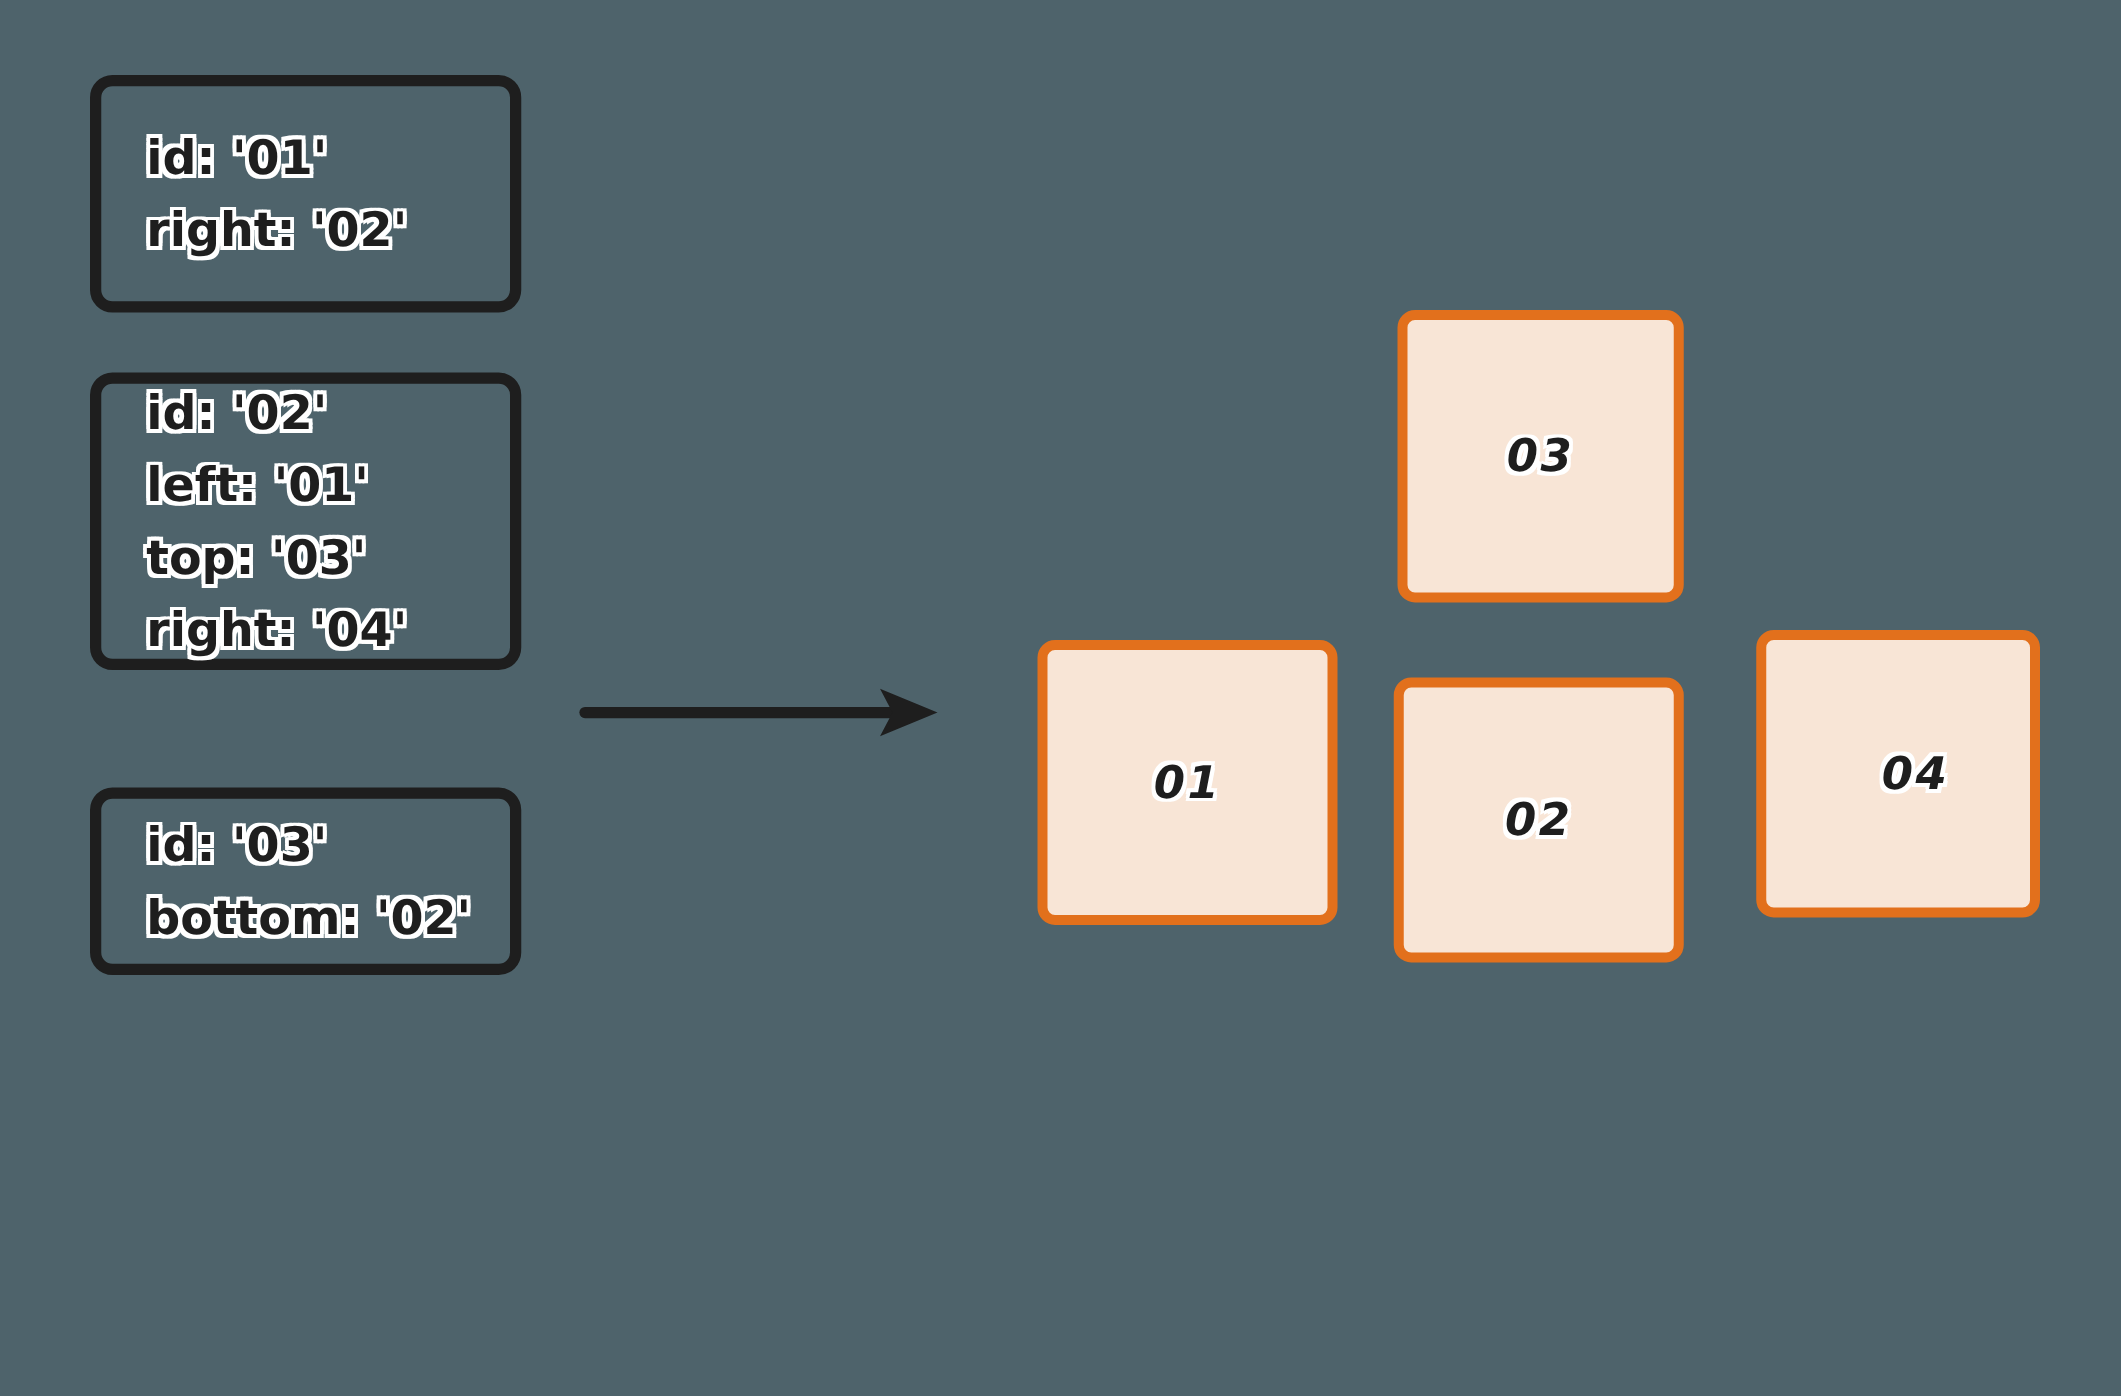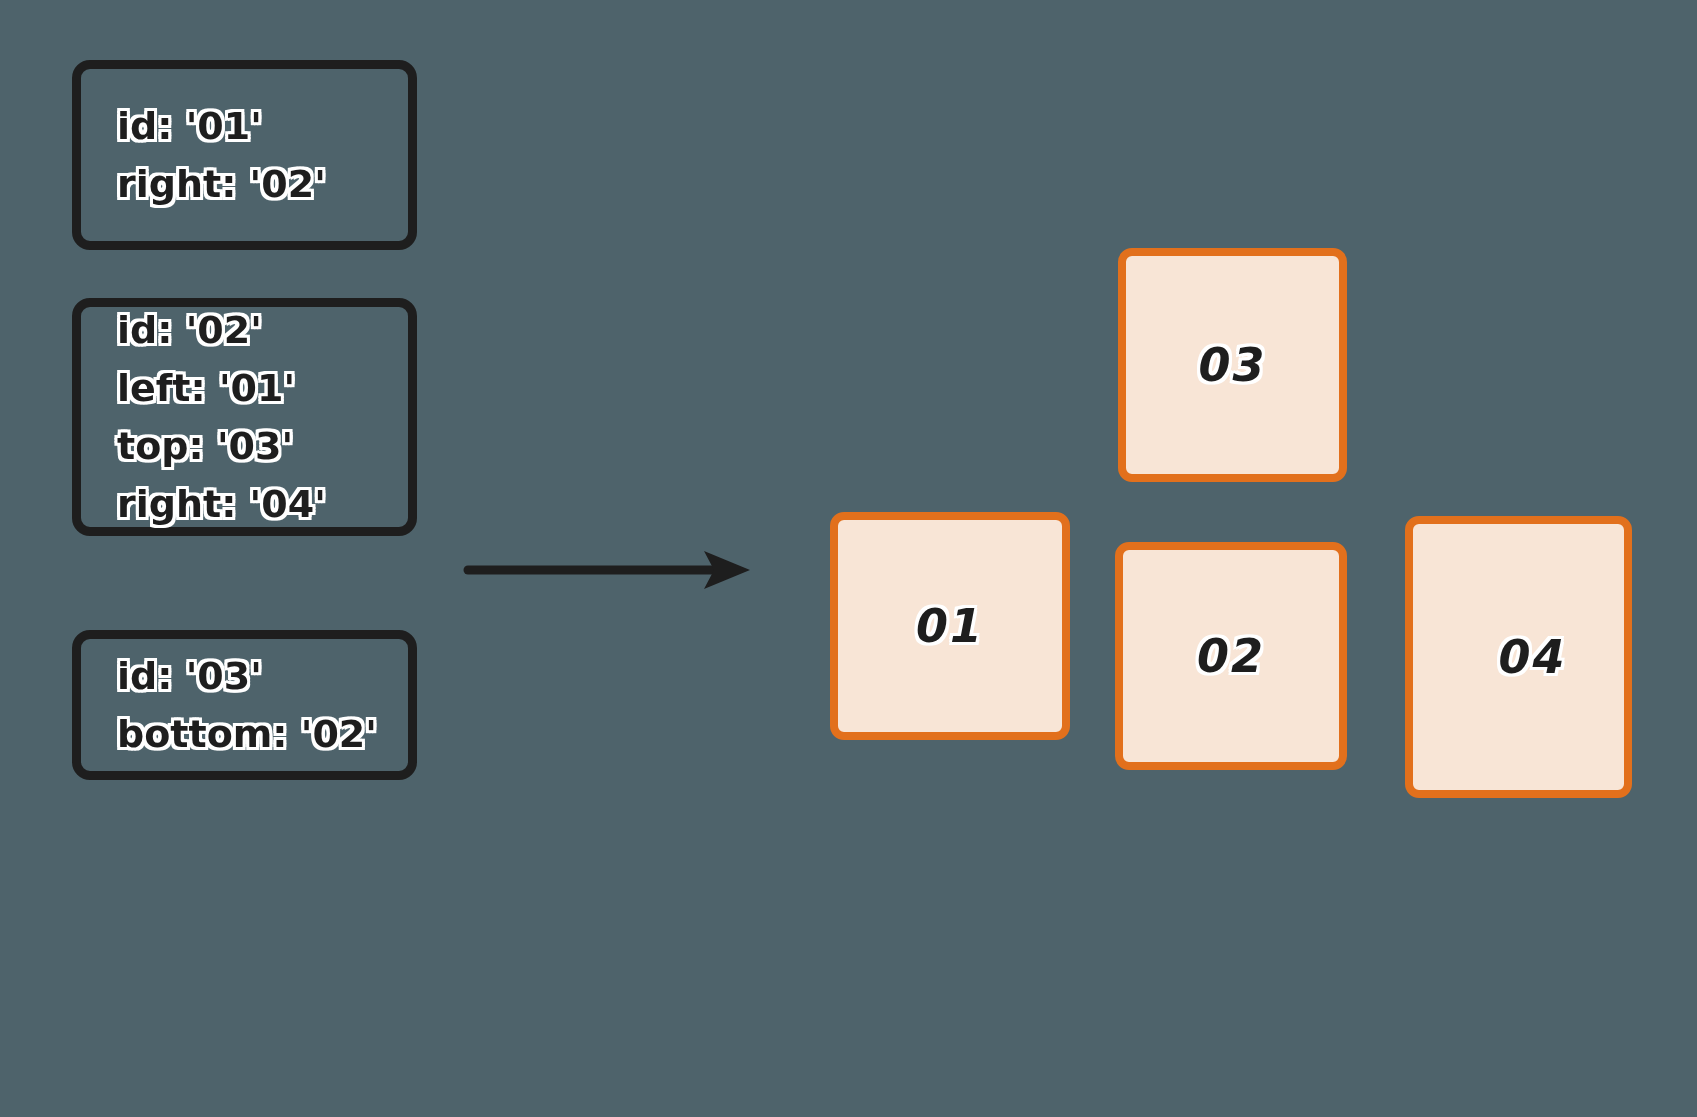--- a/index.html
+++ b/index.html
@@ -63,23 +63,23 @@
     border: 8px solid var(--accent);
     border-radius: 14px;
     background: var(--card-fill);
     display: flex;
     align-items: center;
     justify-content: center;
   }
   .card-01 { left: 830px;  top: 512px; width: 240px; height: 228px; }
   .card-02 { left: 1115px; top: 514px; width: 232px; height: 228px; margin-top: 28px; }
   .card-03 { left: 1118px; top: 248px; width: 229px; height: 234px; }
-  .card-04 { left: 1405px; top: 516px; width: 227px; height: 282px; padding-left: 28px; }
+  .card-04 { left: 1405px; top: 504px; width: 227px; height: 230px; padding-left: 28px; }
   .card-label {
-    font-size: 46px;
+    font-size: 36px;
     font-weight: bold;
     font-style: italic;
     letter-spacing: 2px;
     color: var(--stroke);
     text-shadow:
       -3px -3px 0 #fff,  3px -3px 0 #fff,
       -3px  3px 0 #fff,  3px  3px 0 #fff,
       -3px  0   0 #fff,  3px  0   0 #fff,
        0   -3px 0 #fff,  0    3px 0 #fff;
   }

